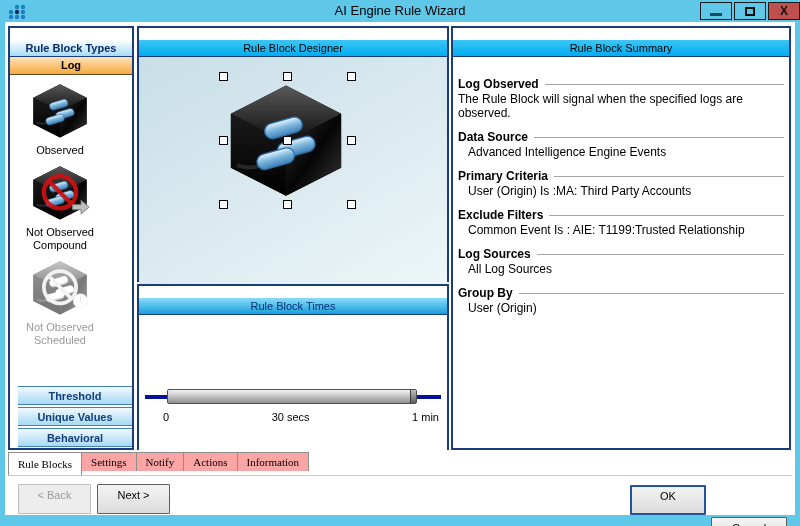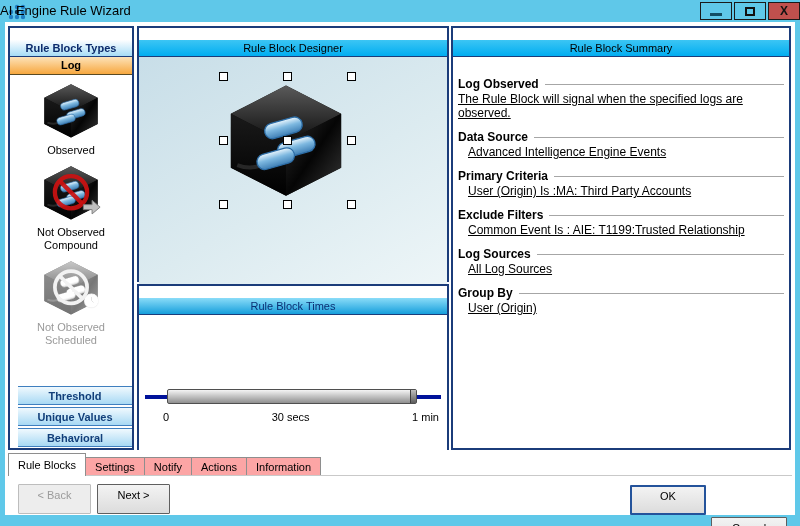--- a/index.html
+++ b/index.html
@@ -3,21 +3,21 @@
 <meta charset="utf-8">
 <style>
   * { box-sizing: border-box; margin: 0; padding: 0; }
   html,body { width:800px; height:526px; }
   body { font-family: "Liberation Sans", sans-serif; }
   .window { position:absolute; top:0; left:0; width:800px; height:526px;
             background:#5fc8e9; overflow:hidden; }
 
   
   .titlebar { position:absolute; top:0; left:0; width:800px; height:22px; }
-  .title { position:absolute; top:0; left:0; width:100%; 
+  .title { position:absolute; top:0; left:0; width:100%; text-align:center;
            line-height:22px; font-size:13px; color:#000; }
   .dots { position:absolute; left:5px; top:2px; }
   .win-btns { position:absolute; right:0; top:2px; display:flex; }
   .wbtn { width:32px; height:18px; border:1px solid #1a1a1a; margin-left:2px;
           display:flex; align-items:center; justify-content:center; cursor:pointer; }
   .wbtn.min, .wbtn.max { background:#5fc8e9; }
   .wbtn.close { background:#c0504d; font-size:12px; font-weight:bold; color:#111; }
   .min-glyph { width:12px; height:3px; background:#134d63; margin-top:7px; }
   .max-glyph { width:10px; height:9px; border:2px solid #111; background:transparent; }
 
@@ -27,21 +27,21 @@
   .panel { position:absolute; border:2px solid #1b3c7a; background:#fff; }
   .phead { height:17px; line-height:16px; text-align:center; font-size:11px;margin-top:12px; }
   .phead.cyan { background:linear-gradient(#3cc5f4,#01adf1); color:#000; border-bottom:1px solid #1b3c7a; }
   .phead.bluegrad { background:linear-gradient(#8adcf8,#169fdc); color:#0a2f73; border-bottom:1px solid #1b3c7a; }
   .phead.palegrad { background:linear-gradient(#fdfeff,#a6dcf6); color:#0b2a6b; font-weight:bold; border-bottom:1px solid #1b3c7a; }
 
   
   .left-panel { left:3px; top:4px; width:126px; height:424px; display:flex; flex-direction:column; }
   .log-btn { height:18px; line-height:17px; text-align:center; font-size:11px; font-weight:bold; color:#000;
              background:linear-gradient(#fde2b8,#f7a83f); border-bottom:1px solid #5b4a22; cursor:pointer; }
-  .type-list { flex:1; display:flex; flex-direction:column; align-items:center; padding-top:8px; }
+  .type-list { flex:1; display:flex; flex-direction:column; align-items:flex-start; padding-top:8px; }
   .type-item { display:flex; flex-direction:column; align-items:center; margin-bottom:8px; cursor:pointer; }
   .type-item svg { width:62px; height:57px; }
   .type-label { font-size:11px; color:#000; text-align:center; width:100px; line-height:13px; margin-top:4px; }
   .type-item.ghost svg { filter:grayscale(1) brightness(1.7) opacity(0.55); }
   .type-item.ghost .type-label { color:#9a9a9a; }
   .side-btns { padding:0 0 1px 8px; }
   .side-btn { height:19px; line-height:18px; text-align:center; font-size:11px; font-weight:bold; color:#123f7a;
               background:linear-gradient(#f0f9fe,#a8d9f4); border:1px solid #3f7fbf; border-left:none; border-right:none;
               margin-top:2px; cursor:pointer; }
 
@@ -61,25 +61,25 @@
   .tick-row { position:absolute; left:24px; right:8px; top:96px; display:flex; justify-content:space-between;
               font-size:11px; color:#000; }
 
   
   .summary { left:446px; top:4px; width:340px; height:424px; }
   .summary-body { padding:20px 5px; }
   .sec { margin-bottom:10px; }
   .sec-head { display:flex; align-items:center; }
   .sec-head b { font-size:12px; color:#000; white-space:nowrap; }
   .rule-line { flex:1; margin-left:6px; margin-top:2px; border-top:1px solid #a6a6a6; border-bottom:1px solid #fff; height:0; }
-  .sec-line { font-size:12px; color:#000; padding-left:10px; margin-top:1px;text-decoration:underline; }
+  .sec-line { font-size:12px; color:#000; padding-left:10px; margin-top:1px; }
   .sec-line.noindent { padding-left:0; }
 
   
-  .tabstrip { position:absolute; left:3px; top:430px; right:3px; height:24px; display:flex; align-items:flex-end; }
+  .tabstrip { position:absolute; left:3px; top:430px; right:3px; height:24px; display:flex; align-items:flex-start;font-family:Liberation Serif, serif; }
   .tabstrip::after { content:""; position:absolute; left:0; right:0; bottom:0; height:1px; background:#c9c9c9; }
   .tab { height:19px; line-height:18px; padding:0 9px; font-size:11px; color:#000; background:#fca5a5;
          border:1px solid #8e8e8e; border-bottom:none; margin-left:-1px; cursor:pointer; position:relative; }
   .tab.active { height:23px; line-height:22px; background:#fff; z-index:3; margin-left:0; }
 
   
   .btn { position:absolute; height:30px; font-size:11px; text-align:center; line-height:21px;
          background:linear-gradient(#f3f3f3,#dcdcdc); border:1px solid #5f5f5f; border-radius:1px; cursor:pointer; color:#000; }
   .btn.back { left:13px; top:462px; width:73px; background:#ededed; border-color:#bdbdbd; color:#9b9b9b; cursor:default; }
   .btn.next { left:92px; top:462px; width:73px; }

